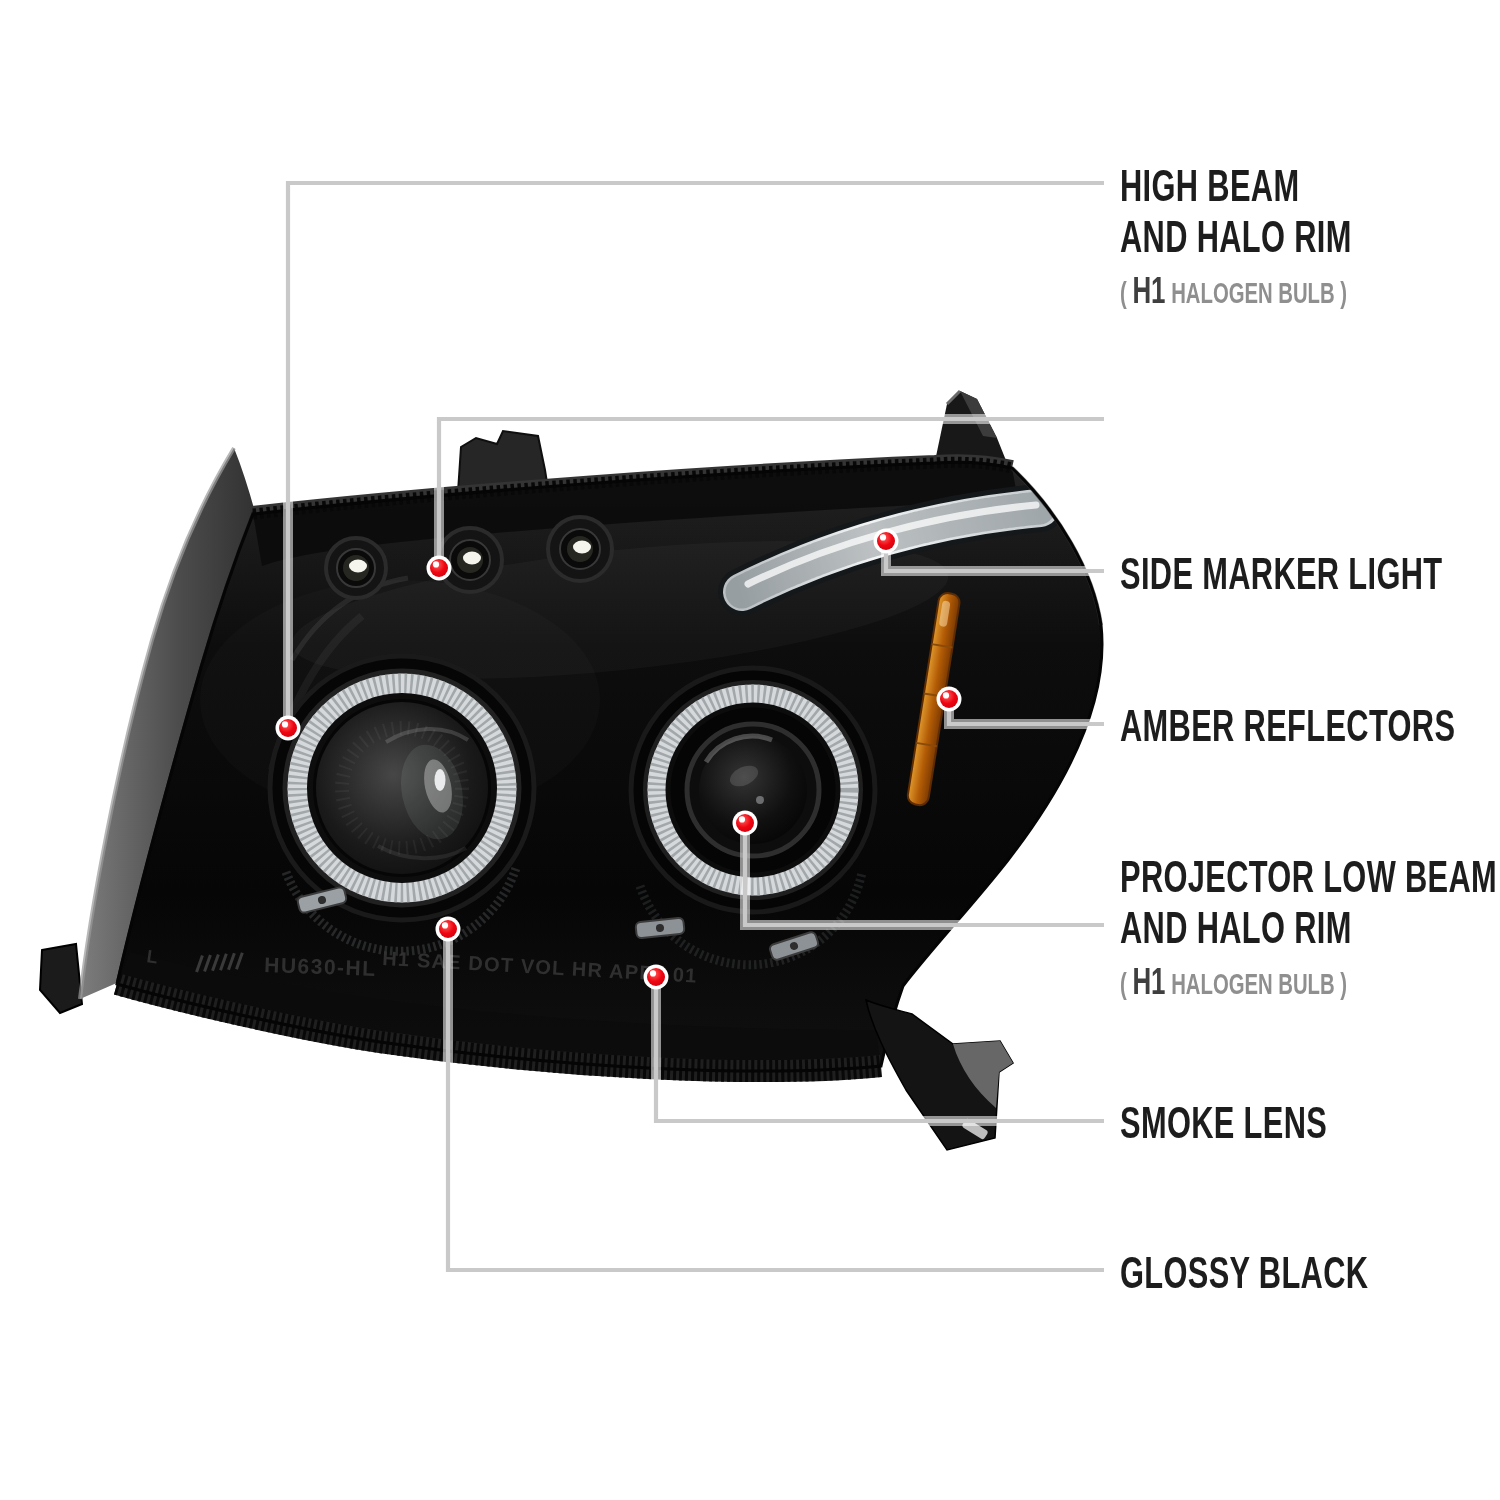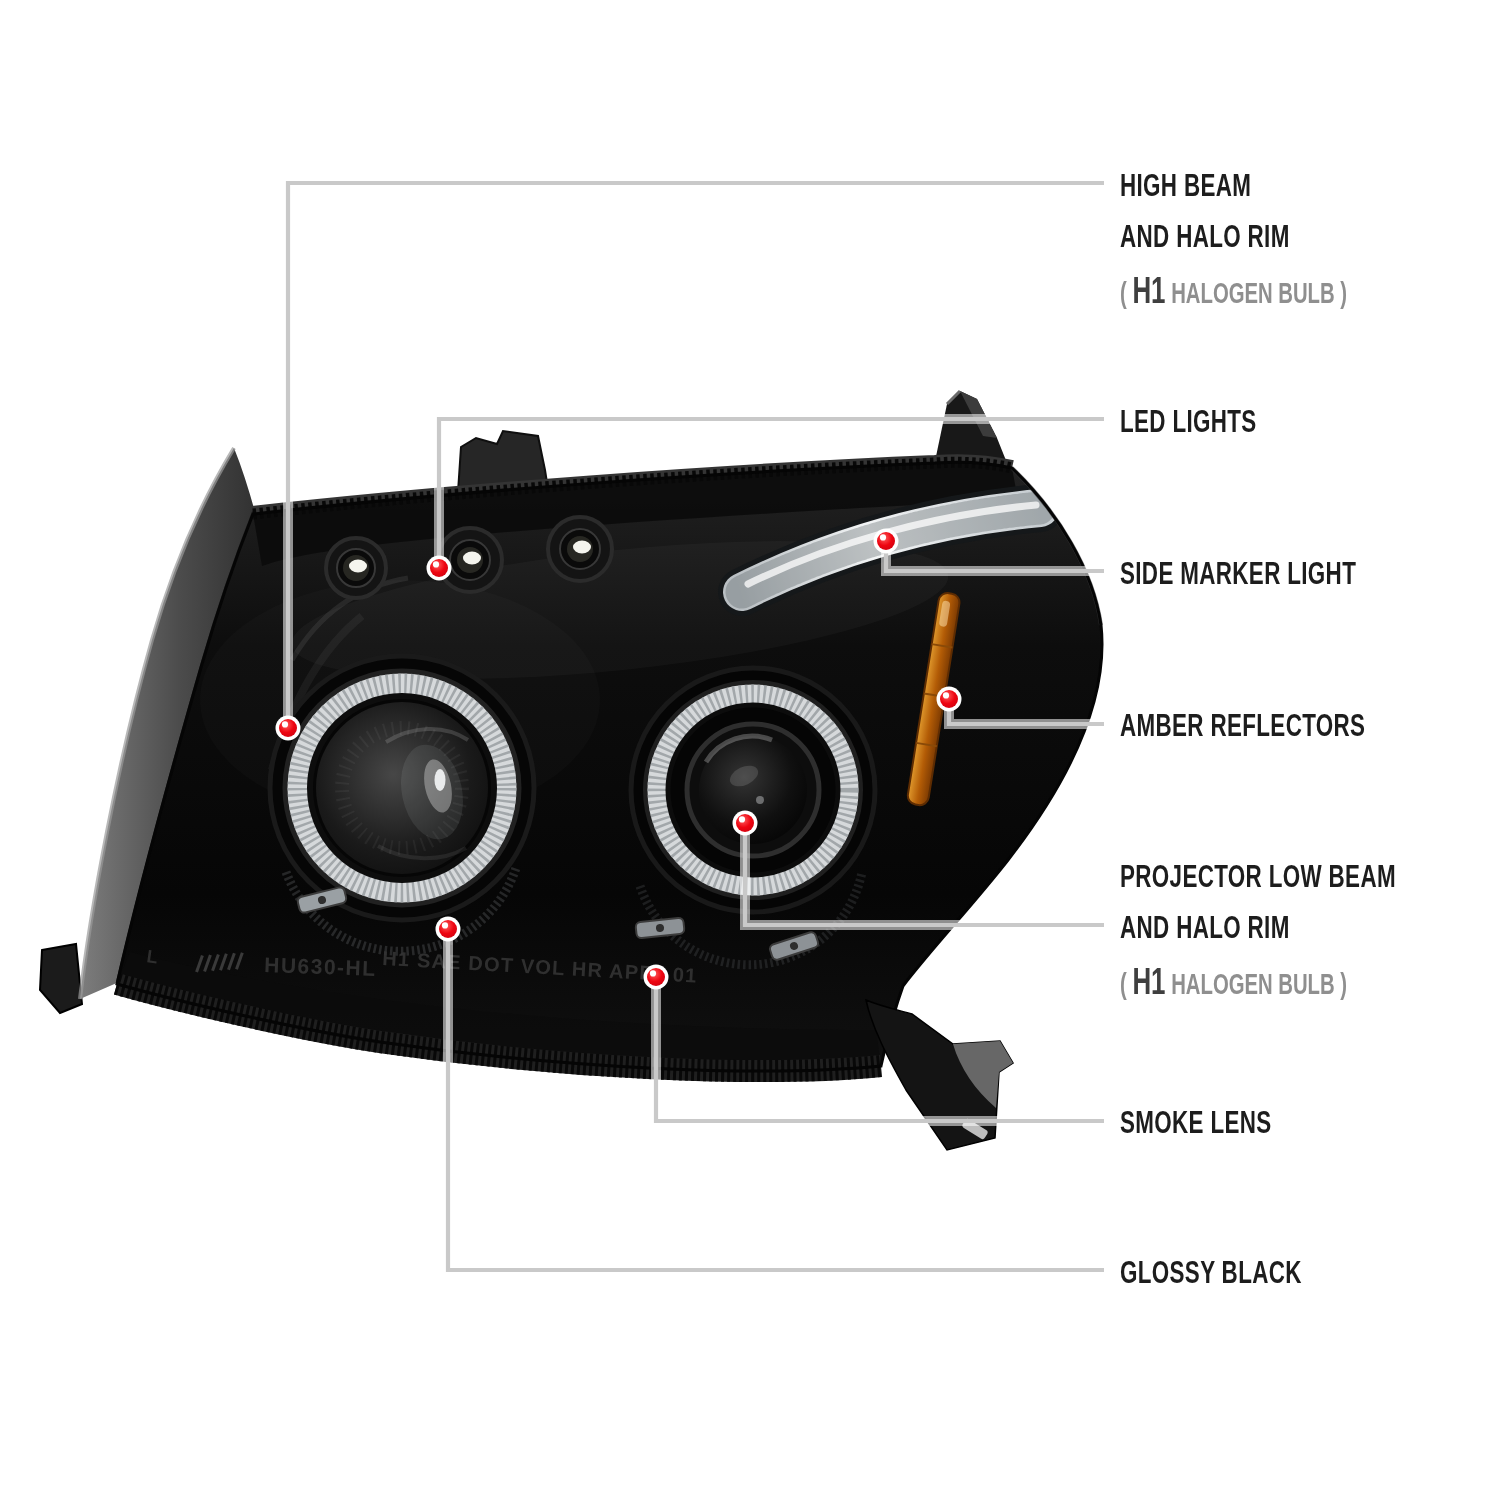--- a/index.html
+++ b/index.html
@@ -4,21 +4,21 @@
 <style>
   html,body{margin:0;padding:0;background:#ffffff;}
   .stage{
     position:relative;width:1500px;height:1500px;background:#ffffff;
     overflow:hidden;font-family:"Liberation Sans",sans-serif;
   }
   .stage svg{position:absolute;left:0;top:0;}
 
   
   .callout{position:absolute;left:1120px;color:#1d1d1d;font-weight:bold;}
-  .callout .line{font-size:32px;line-height:51px;height:51px;white-space:nowrap;}
+  .callout .line{font-size:44px;line-height:51px;height:51px;white-space:nowrap;}
   .callout .line > span{
     display:inline-block;transform:scaleX(.70);transform-origin:0 60%;
     white-space:pre;letter-spacing:.5px;
   }
   .callout .sub{margin-top:4px;font-size:29px;line-height:50px;white-space:nowrap;color:#8f8f8f;}
   .callout .sub .scale{display:inline-block;transform:scaleX(.70);transform-origin:0 60%;white-space:pre;}
   .callout .sub .bulb{font-size:37px;color:#3f3f3f;font-weight:bold;}
 
   
   .leader-glow{fill:none;stroke:#ffffff;stroke-width:10;opacity:.55;}
@@ -287,23 +287,20 @@
     </g>
   </g>
 </svg>
 
 <div class="callout" style="top:160px">
   <div class="line"><span>HIGH BEAM</span></div>
   <div class="line"><span>AND HALO RIM</span></div>
   <div class="sub"><span class="scale"><span>( </span><span class="bulb">H1</span><span> HALOGEN BULB )</span></span></div>
 </div>
 
-<div class="callout" style="top:396px">
-  <div class="line"><span>LED LIGHTS</span></div>
-</div>
 
 <div class="callout" style="top:548px">
   <div class="line"><span>SIDE MARKER LIGHT</span></div>
 </div>
 
 <div class="callout" style="top:700px">
   <div class="line"><span>AMBER REFLECTORS</span></div>
 </div>
 
 <div class="callout" style="top:851px">

